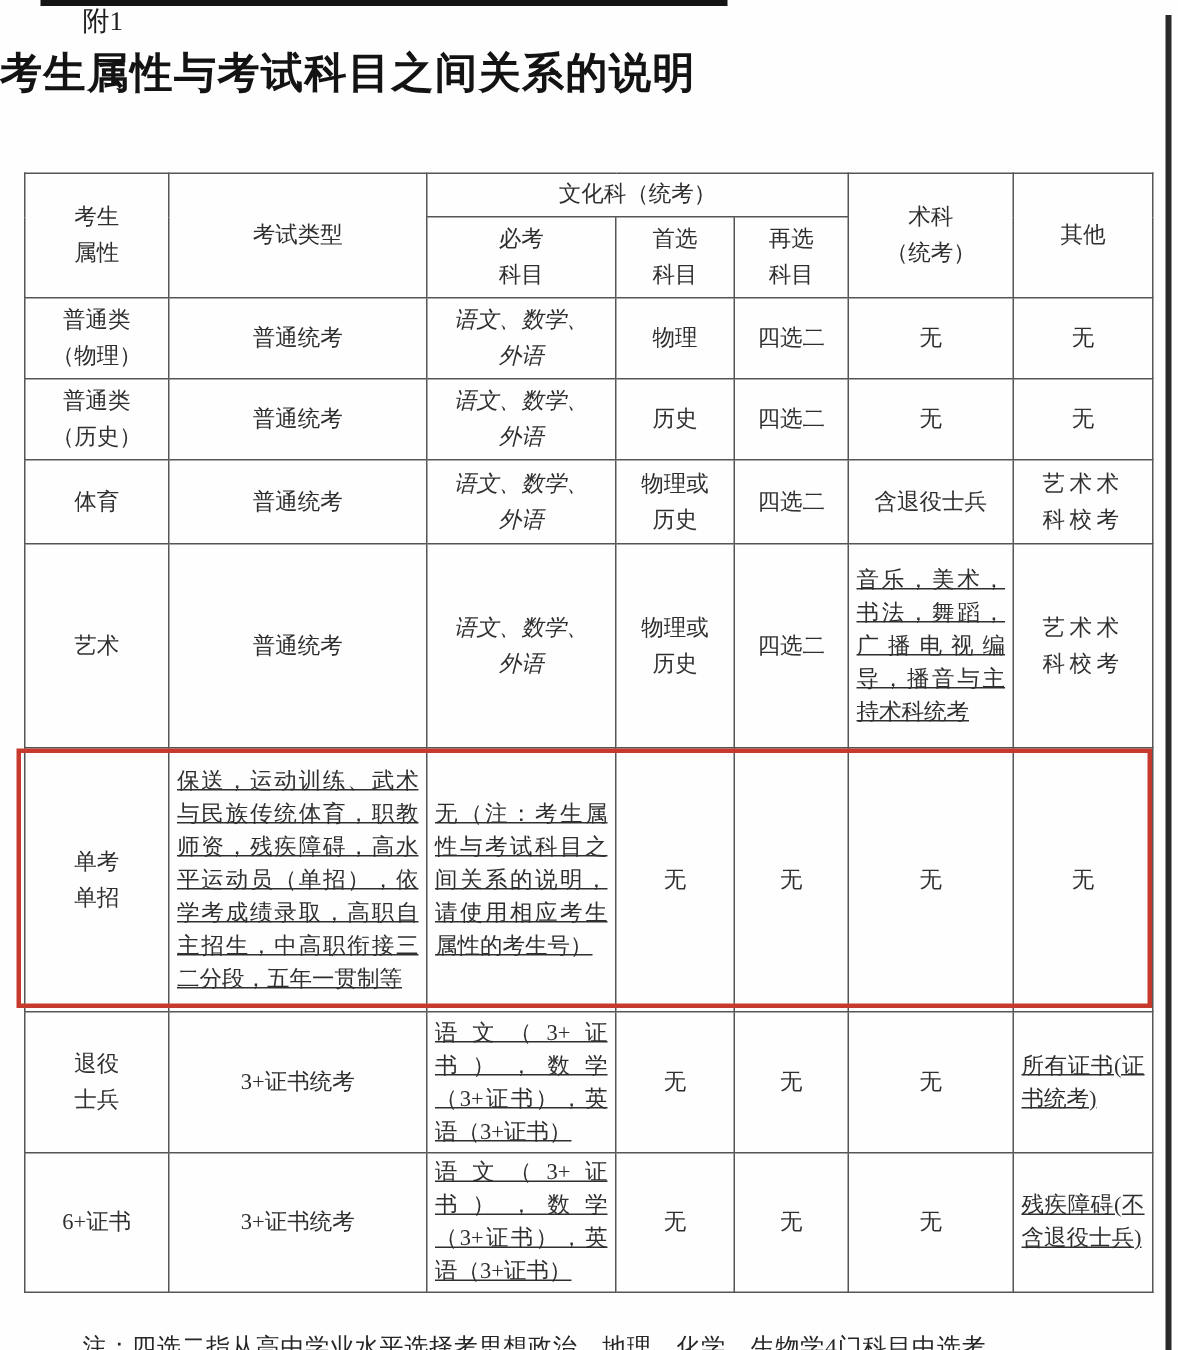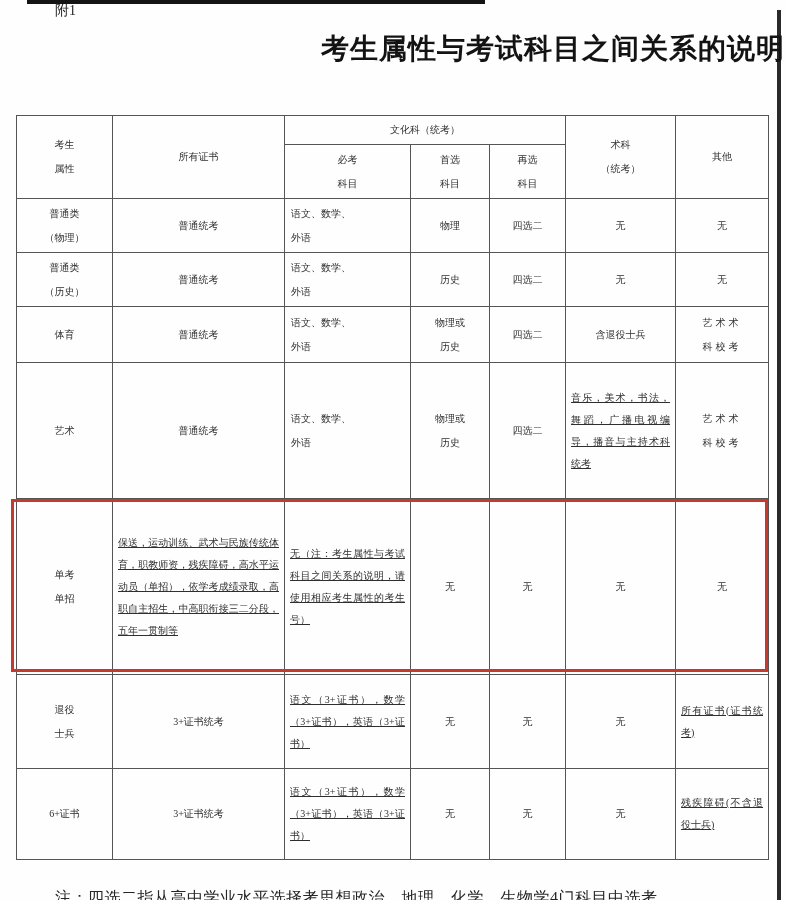--- a/index.html
+++ b/index.html
@@ -6,43 +6,43 @@
   html,body { width:785px; height:900px; }
   body {
     position:relative;
     background:#fefefe;
     font-family:"Liberation Serif","DejaVu Serif",serif;
     color:#303030;
     overflow:hidden;
   }
   .artifact-top { position:absolute; left:27px; top:0; width:458px; height:4px; background:#141414; }
   .artifact-right { position:absolute; left:777px; top:10px; width:4px; height:890px; background:#2a2a2a; }
-  .attach { position:absolute; left:55px; top:2px; font-size:14px; color:#1d1d1d; font-weight:500; }
+  .attach { position:absolute; left:55px; top:2px; font-size:18px; color:#1d1d1d; font-weight:500; }
   .title {
     position:absolute; left:0; top:30px; width:785px;
-    text-align:right; font-size:28px; font-weight:bold;
+    text-align:left; font-size:28px; font-weight:bold;
     color:#131313; letter-spacing:1px;
   }
   table {
     position:absolute; left:16px; top:115px; width:752px;
     border-collapse:collapse; table-layout:fixed;
   }
   th, td {
     border:1px solid #555;
     font-weight:normal;
-    font-size:10px;
+    font-size:15px;
     line-height:24px;
     vertical-align:middle;
     text-align:center;
     padding:2px 6px;
     color:#2f2f2f;
     overflow:hidden;
   }
   .pre  { white-space:pre-line; }
-  .left { text-align:left; }
+  .left { text-align:center;font-style:italic; }
   .just { text-align:justify; text-justify:inter-character;text-decoration:underline; }
   .dense{ line-height:22px; padding:2px 5px; }
   .sp   { letter-spacing:3px; }
   .hl {
     position:absolute; left:11px; top:499px; width:757px; height:173px;
     border:3px solid #c53a2c;
     pointer-events:none;
   }
   .note {
     position:absolute; left:55px; top:872px; width:710px;
@@ -65,21 +65,21 @@
     <col style="width:126px">
     <col style="width:79px">
     <col style="width:76px">
     <col style="width:110px">
     <col style="width:93px">
   </colgroup>
   <tbody>
     <tr style="height:28px">
       <th rowspan="2" class="pre">考生
 属性</th>
-      <th rowspan="2">所有证书</th>
+      <th rowspan="2">考试类型</th>
       <th colspan="3">文化科（统考）</th>
       <th rowspan="2" class="pre">术科
 （统考）</th>
       <th rowspan="2">其他</th>
     </tr>
     <tr style="height:54px">
       <th class="pre">必考
 科目</th>
       <th class="pre">首选
 科目</th>

